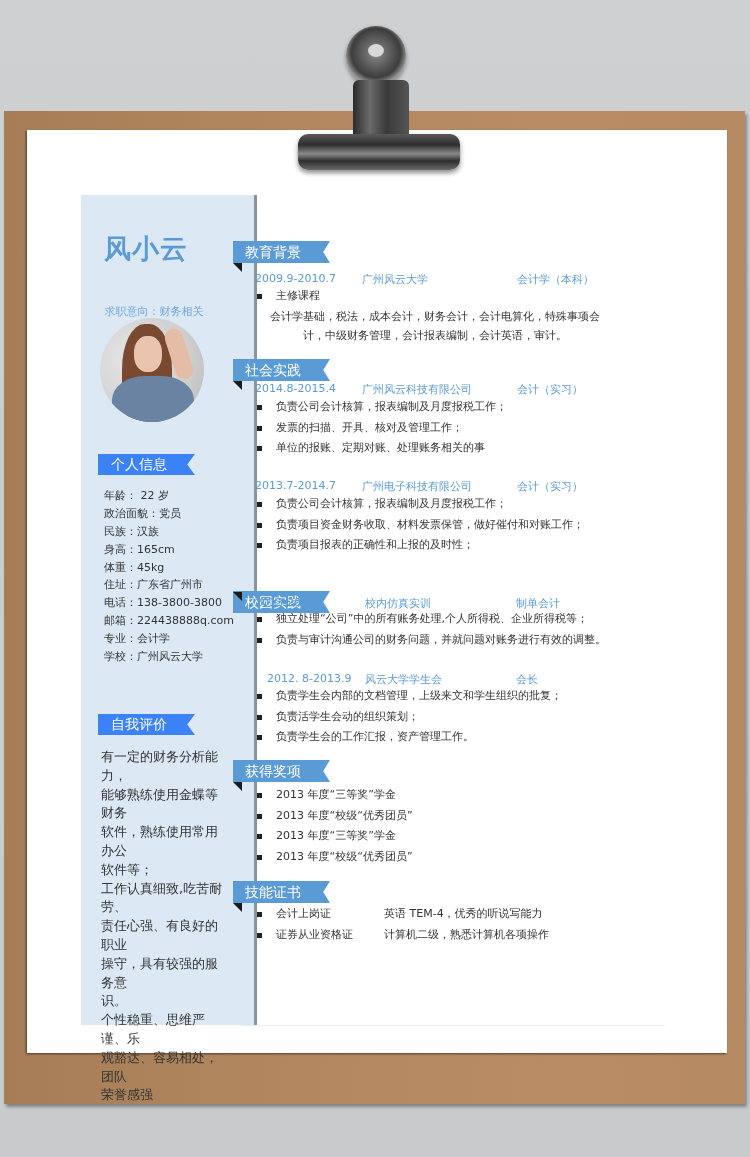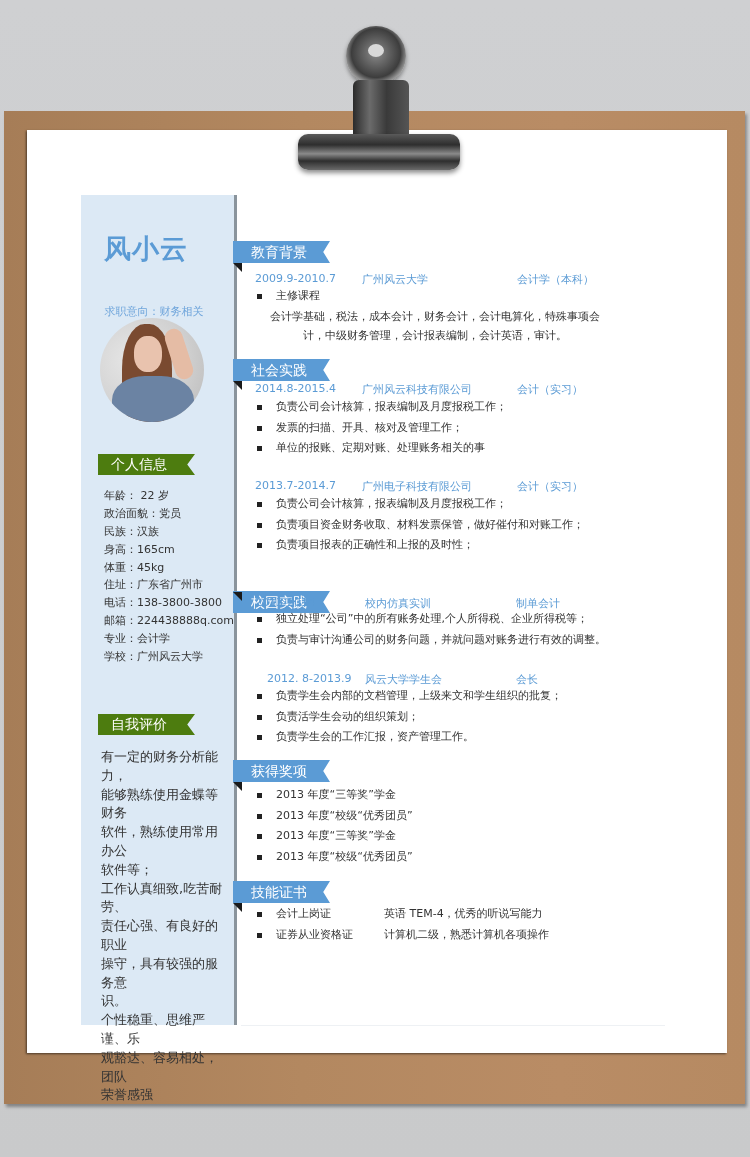--- a/index.html
+++ b/index.html
@@ -36,21 +36,21 @@
       border-radius: 6px 6px 2px 2px;
     }
     .clip .base {
       position: absolute; left: 18px; top: 112px; width: 162px; height: 36px;
       background: linear-gradient(180deg, #5a5a5a 0%, #2e2e2e 30%, #8a8a8a 55%, #2e2e2e 75%, #6a6a6a 100%);
       border-radius: 10px;
       box-shadow: 0 3px 5px rgba(0,0,0,0.45);
     }
     
     .sidebar {
-      position: absolute; left: 81px; top: 195px; width: 156px; height: 830px;
+      position: absolute; left: 81px; top: 195px; width: 176px; height: 830px;
       background: #dce9f5;
       border-right: 3px solid #8a949c;
     }
     .main-bottom-line {
       position: absolute; left: 241px; top: 1025px; width: 424px; height: 1px; background: #eef1f4;
     }
     .name {
       position: absolute; left: 0; top: 36px; width: 130px; text-align: center;
       font-size: 27px; font-weight: bold; color: #5b9bd5; letter-spacing: 1px;
     }
@@ -63,31 +63,31 @@
       overflow: hidden;
       background: radial-gradient(circle at 30% 40%, #e6e6e6 0%, #cfcfcf 60%, #b8b8b8 100%);
     }
     .avatar .hair { position: absolute; left: 22px; top: 6px; width: 50px; height: 100px; border-radius: 45% 45% 30% 30%; background: #7a4a30; }
     .avatar .face { position: absolute; left: 34px; top: 18px; width: 28px; height: 36px; border-radius: 45%; background: #e9c3ae; }
     .avatar .shirt { position: absolute; left: 12px; top: 58px; width: 82px; height: 60px; border-radius: 40% 40% 0 0; background: #6b83a3; }
     .avatar .arm { position: absolute; left: 70px; top: 10px; width: 18px; height: 52px; border-radius: 9px; background: #e5bca5; transform: rotate(-18deg); }
 
     .side-ribbon {
       position: absolute; left: 17px; height: 21px; width: 97px;
-      background: #4d7c0f; color: #fff; font-size: 14px; line-height: 21px; padding-left: 13px;
+      background: #3b82f6; color: #fff; font-size: 14px; line-height: 21px; padding-left: 13px;
       clip-path: polygon(0 0, 100% 0, 92% 50%, 100% 100%, 0 100%);
     }
     .info-list { position: absolute; left: 23px; top: 292px; list-style: none; }
     .info-list li { font-size: 11px; color: #333; height: 17.9px; line-height: 17.9px; white-space: nowrap; }
     .self-eval { position: absolute; left: 20px; top: 553px; width: 122px; font-size: 13px; color: #333; line-height: 18.8px; }
 
     
     .ribbon {
       position: absolute; left: 233px; height: 22px; width: 97px;
-      background: #5b9bd5; color: #fff; font-size: 14px; line-height: 22px; padding-left: 18px;
+      background: #5b9bd5; color: #fff; font-size: 14px; line-height: 22px; padding-left: 12px;
       clip-path: polygon(0 0, 100% 0, 93% 50%, 100% 100%, 0 100%);
     }
     .ribbon-fold {
       position: absolute; left: 233px; width: 0; height: 0;
       border-top: 9px solid #1a1a1a; border-left: 9px solid transparent;
     }
     .row-head { position: absolute; font-size: 11px; color: #5b9bd5; white-space: nowrap; }
     .row-head span { position: absolute; top: 0; text-align: center; }
     .bullets { position: absolute; left: 255px; list-style: none; }
     .bullets li { font-size: 11px; color: #333; height: 20.5px; line-height: 20.5px; white-space: nowrap; position: relative; padding-left: 21px; }

